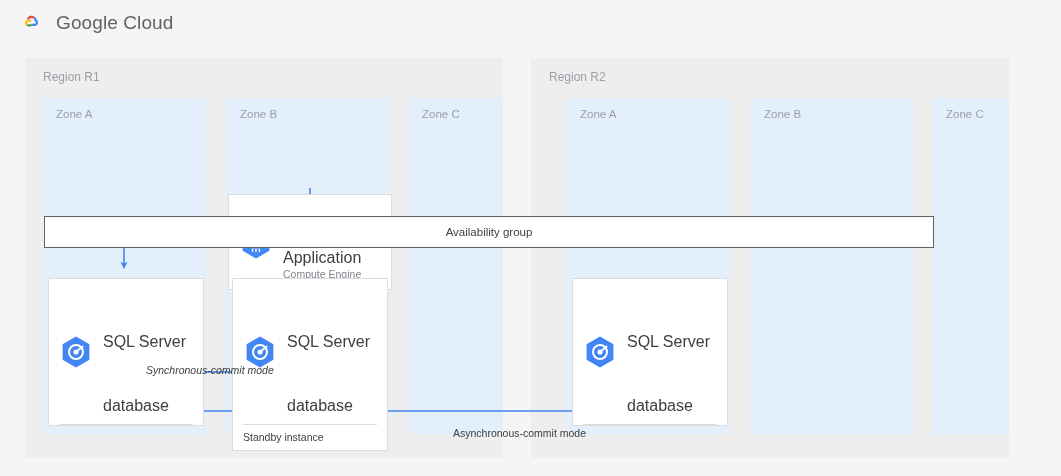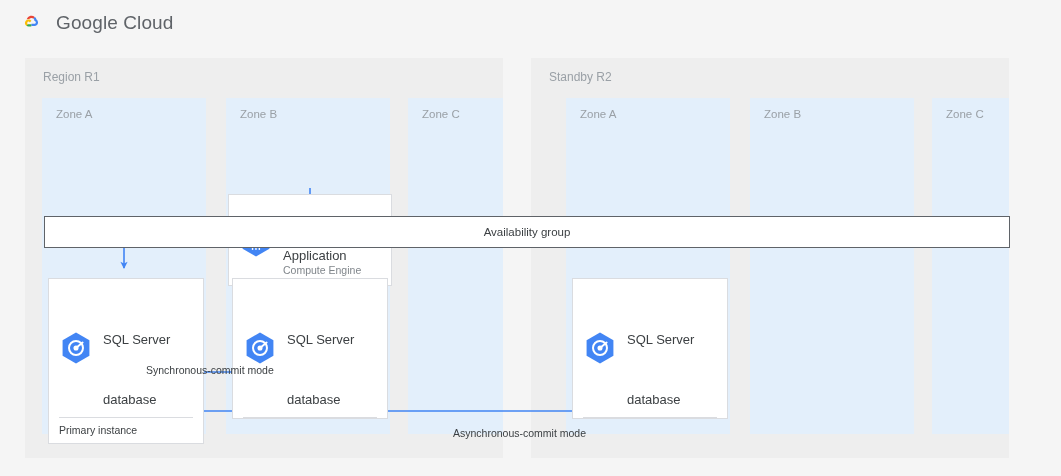--- a/index.html
+++ b/index.html
@@ -59,21 +59,21 @@
     z-index: 6;
   }
   .card-main {
     display: flex; align-items: center;
     padding: 9px 10px 8px 10px;
     gap: 10px;
   }
   .hexicon { flex: none; width: 34px; height: 34px; display: block; }
   .card-text { line-height: 1.25; }
   .card-title {
-    font-size: 13px; color: #3c4043; margin-top: 44px;
+    font-size: 16px; color: #3c4043; margin-top: 44px;
   }
   .card-sub {
     font-size: 10.5px; color: #80868b;
   }
   .card-divider {
     height: 1px; background: #dadce0;
     margin: 0 10px;
   }
   .card-foot {
     font-size: 10.5px; color: #3c4043;
@@ -127,21 +127,21 @@
     <span class="zone-label">Zone A</span>
   </div>
   <div class="zone" style="left:226px; top:52px; width:164px; height:336px;">
     <span class="zone-label">Zone B</span>
   </div>
   <div class="zone" style="left:408px; top:52px; width:95px; height:336px;">
     <span class="zone-label">Zone C</span>
   </div>
 
   <div class="region" style="left:531px; top:12px; width:478px; height:400px;">
-    <span class="region-label">Standby R2</span>
+    <span class="region-label">Region R2</span>
   </div>
   <div class="zone" style="left:566px; top:52px; width:164px; height:336px;">
     <span class="zone-label">Zone A</span>
   </div>
   <div class="zone" style="left:750px; top:52px; width:164px; height:336px;">
     <span class="zone-label">Zone B</span>
   </div>
   <div class="zone" style="left:932px; top:52px; width:77px; height:336px;">
     <span class="zone-label">Zone C</span>
   </div>
@@ -190,69 +190,69 @@
           <rect x="24.2" y="20.8" width="3.2" height="1.5"></rect>
         </g>
       </svg>
       <div class="card-text">
         <div class="card-title">Application</div>
         <div class="card-sub">Compute Engine</div>
       </div>
     </div>
   </div>
 
-  <div id="ag-bar" style="left:44px; top:170px; width:966px; height:32px;">
+  <div id="ag-bar" style="left:44px; top:170px; width:890px; height:32px;">
     <span id="ag-label">Availability group</span>
   </div>
 
   <div class="card" style="left:48px; top:232px; width:156px;">
     <div class="card-main">
       <svg class="hexicon" viewBox="0 0 36 36">
         <path d="M18 1.6 L32.2 9.8 L32.2 26.2 L18 34.4 L3.8 26.2 L3.8 9.8 Z" fill="#4285f4"></path>
         <circle cx="18" cy="18" r="7.4" fill="none" stroke="#ffffff" stroke-width="2.1"></circle>
         <circle cx="18" cy="18" r="2.7" fill="#ffffff"></circle>
         <path d="M18 18 L25 12.2" stroke="#ffffff" stroke-width="2.1" stroke-linecap="round"></path>
       </svg>
       <div class="card-text">
         <div class="card-title">SQL Server</div>
         <div class="card-title">database</div>
       </div>
     </div>
     <div class="card-divider"></div>
-    <div class="card-foot">Primary instance</div>
   </div>
 
   <div class="card" style="left:232px; top:232px; width:156px;">
     <div class="card-main">
       <svg class="hexicon" viewBox="0 0 36 36">
         <path d="M18 1.6 L32.2 9.8 L32.2 26.2 L18 34.4 L3.8 26.2 L3.8 9.8 Z" fill="#4285f4"></path>
         <circle cx="18" cy="18" r="7.4" fill="none" stroke="#ffffff" stroke-width="2.1"></circle>
         <circle cx="18" cy="18" r="2.7" fill="#ffffff"></circle>
         <path d="M18 18 L25 12.2" stroke="#ffffff" stroke-width="2.1" stroke-linecap="round"></path>
       </svg>
       <div class="card-text">
         <div class="card-title">SQL Server</div>
         <div class="card-title">database</div>
       </div>
     </div>
     <div class="card-divider"></div>
+    <div class="card-foot">Standby instance</div>
   </div>
 
   <div class="card" style="left:572px; top:232px; width:156px;">
     <div class="card-main">
       <svg class="hexicon" viewBox="0 0 36 36">
         <path d="M18 1.6 L32.2 9.8 L32.2 26.2 L18 34.4 L3.8 26.2 L3.8 9.8 Z" fill="#4285f4"></path>
         <circle cx="18" cy="18" r="7.4" fill="none" stroke="#ffffff" stroke-width="2.1"></circle>
         <circle cx="18" cy="18" r="2.7" fill="#ffffff"></circle>
         <path d="M18 18 L25 12.2" stroke="#ffffff" stroke-width="2.1" stroke-linecap="round"></path>
       </svg>
       <div class="card-text">
         <div class="card-title">SQL Server</div>
         <div class="card-title">database</div>
       </div>
     </div>
     <div class="card-divider"></div>
   </div>
 
-  <span class="wire-label" style="left:146px; top:318px;">Synchronous-commit mode</span>
+  <span class="wire-label" style="left:146px; top:318px;font-style:italic;">Synchronous-commit mode</span>
   <span class="wire-label" style="left:453px; top:357px;margin-top:24px;">Asynchronous-commit mode</span>
 
 </div>
 
 </body></html>

